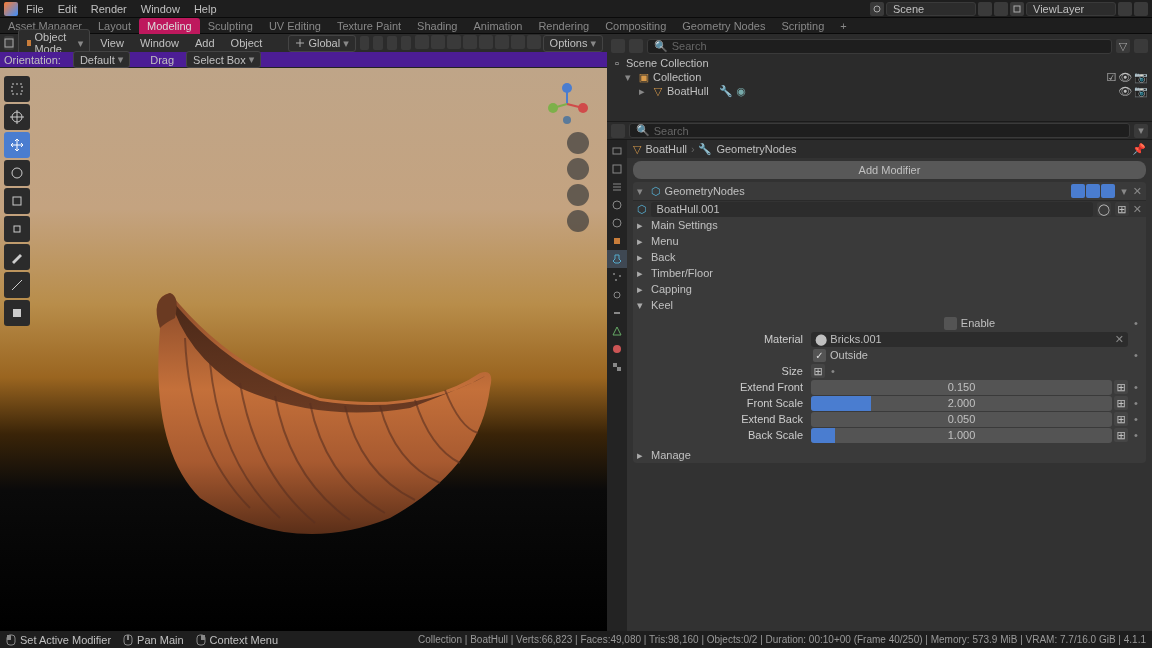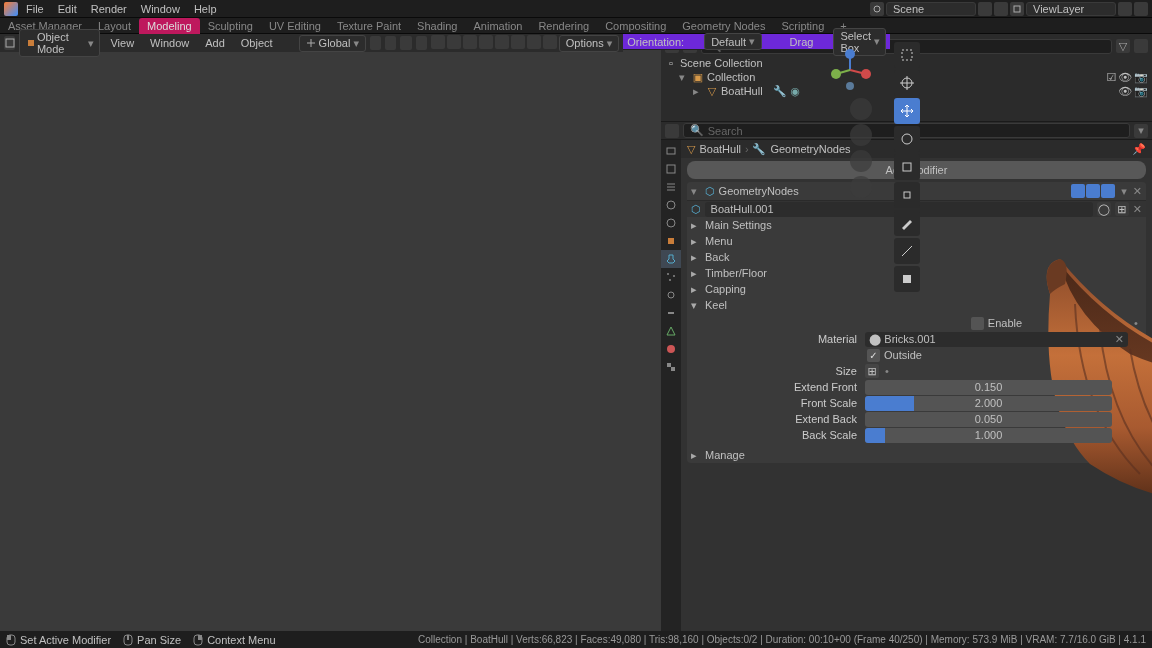--- a/index.html
+++ b/index.html
@@ -7,24 +7,24 @@
 .topbar{height:17px;background:#1e1e1e;display:flex;align-items:center;padding:0 4px;gap:2px}
 .topbar .logo{width:14px;height:14px;background:linear-gradient(135deg,#ff7e33,#3b8eff);border-radius:2px}
 .menu-item{padding:2px 6px;cursor:pointer}
 .topbar-right{margin-left:auto;display:flex;align-items:center;gap:2px}
 .scene-field{background:#2c2c2c;border:1px solid #3a3a3a;padding:1px 6px;border-radius:3px;width:90px;height:14px;display:flex;align-items:center;gap:3px}
 .icon-btn{width:14px;height:14px;background:#3a3a3a;border-radius:2px;display:flex;align-items:center;justify-content:center;cursor:pointer}
 .workspace-tabs{height:17px;background:#1e1e1e;display:flex;align-items:center;border-top:1px solid #0a0a0a;border-bottom:1px solid #0a0a0a}
 .ws-tab{padding:2px 8px;cursor:pointer;color:#888}
 .ws-tab.active{background:#be185d;color:#ddd;border-radius:3px 3px 0 0}
 .main{display:flex;height:597px}
-.viewport{width:661px;position:relative;background:#3a3a3a;display:flex;}
+.viewport{width:607px;position:relative;background:#3a3a3a;display:flex;flex-direction:column}
 .vp-header{height:18px;background:#2b2b2b;display:flex;align-items:center;gap:4px;padding:0 4px}
 .dropdown{background:#2c2c2c;border:1px solid #444;padding:1px 6px;border-radius:3px;display:flex;align-items:center;gap:3px;cursor:pointer}
-.vp-header2{height:16px;background:#6d28d9;display:flex;align-items:center;gap:20px;padding:0 4px;border-bottom:1px solid #222}
+.vp-header2{height:16px;background:#4c1d95;display:flex;align-items:center;gap:12px;padding:0 4px;border-bottom:1px solid #222}
 .viewport-canvas{flex:1;position:relative;background:linear-gradient(to bottom,#bfa588 0%,#c4a380 25%,#b88d4a 42%,#9a6520 55%,#3a2408 65%,#0a0a0a 75%,#000 100%)}
 .boat{position:absolute;left:140px;top:200px;width:360px;height:290px}
 .toolbar-left{position:absolute;left:4px;top:8px;display:flex;flex-direction:column;gap:2px}
 .tool-btn{width:26px;height:26px;background:#2b2b2b;border-radius:3px;display:flex;align-items:center;justify-content:center;cursor:pointer}
 .tool-btn.active{background:#4a7dd0}
 .nav-gizmo{position:absolute;right:18px;top:14px;width:44px;height:44px}
 .nav-buttons{position:absolute;right:18px;top:64px;display:flex;flex-direction:column;gap:4px}
 .nav-btn{width:22px;height:22px;background:rgba(60,60,60,0.7);border-radius:11px;cursor:pointer}
 .right-panel{flex:1;display:flex;flex-direction:column;background:#2b2b2b}
 .outliner{height:88px;background:#2b2b2b;border-bottom:1px solid #1a1a1a;padding:4px}
@@ -554,21 +554,21 @@
         <rect x="1" y="1" width="8" height="10" rx="3" fill="none" stroke="#888"></rect>
         <rect x="1" y="1" width="4" height="5" fill="#888"></rect>
       </svg>
       <span>Set Active Modifier</span>
     </div>
   <div class="status-item">
       <svg width="10" height="12">
         <rect x="1" y="1" width="8" height="10" rx="3" fill="none" stroke="#888"></rect>
         <rect x="4" y="1" width="2" height="5" fill="#888"></rect>
       </svg>
-      <span>Pan Size</span>
+      <span>Pan Main</span>
     </div>
   <div class="status-item">
       <svg width="10" height="12">
         <rect x="1" y="1" width="8" height="10" rx="3" fill="none" stroke="#888"></rect>
         <rect x="5" y="1" width="4" height="5" fill="#888"></rect>
       </svg>
       <span>Context Menu</span>
     </div>
   <div class="status-right">Collection | BoatHull | Verts:66,823 | Faces:49,080 | Tris:98,160 | Objects:0/2 | Duration: 00:10+00 (Frame 40/250) | Memory: 573.9 MiB | VRAM: 7.7/16.0 GiB | 4.1.1</div>
 </div>

